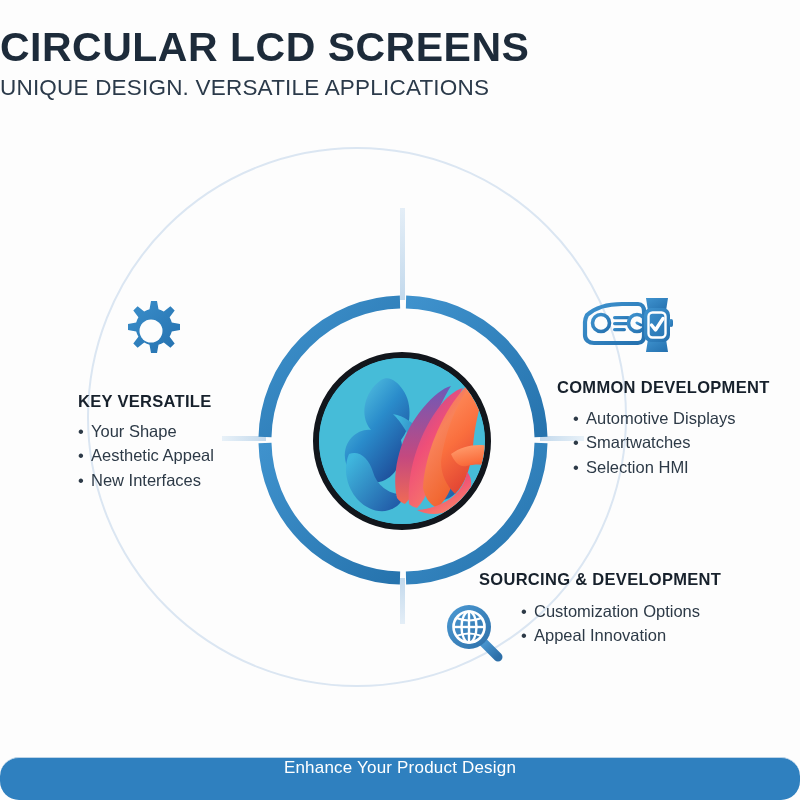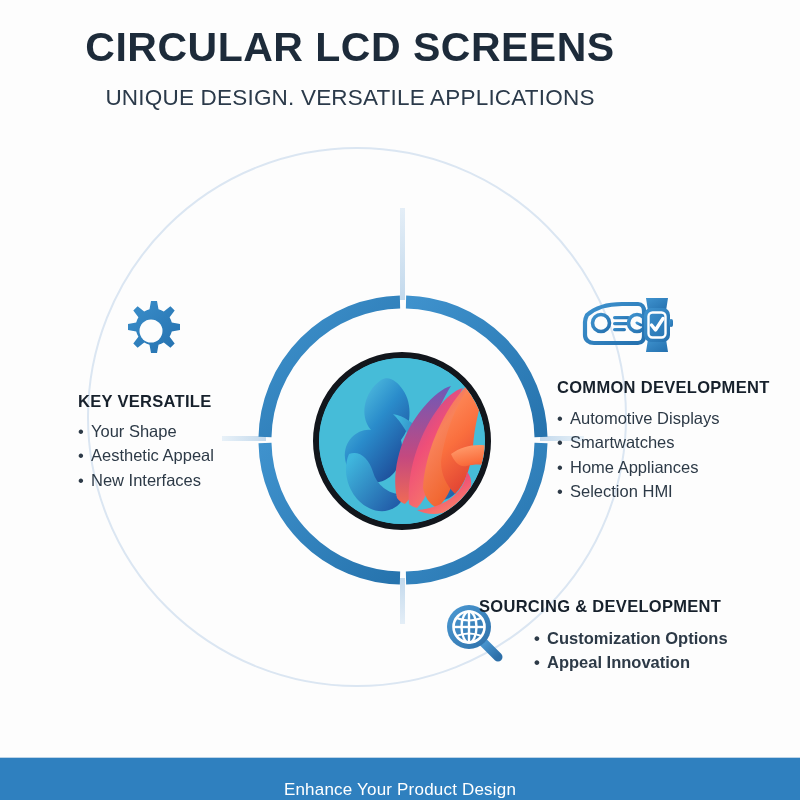--- a/index.html
+++ b/index.html
@@ -17,32 +17,31 @@
     background: #fdfdfd;
     overflow: hidden;
   }
 
   
   #header {
     position: absolute;
     top: 26px;
     left: 0;
     width: 700px;
-    text-align: center;
   }
   #title {
     font-size: 41px;
     font-weight: bold;
     letter-spacing: 0.5px;
     color: #1d2b3a;
     line-height: 1.05;
     font-stretch: condensed;
   }
   #subtitle {
-    margin-top: 16px;
+    margin-top: 6px;
     font-size: 22.5px;
     font-weight: normal;
     letter-spacing: 0.2px;
     color: #2b3a4a;
   }
 
   
   #outer-circle {
     position: absolute;
     left: 87px;
@@ -139,54 +138,55 @@
     top: 298px;
   }
 
   
   #block-apps {
     position: absolute;
     left: 557px;
     top: 378px;
     width: 230px;
   }
-  #block-apps .bullets { margin-top: 9px; }
+  #block-apps .bullets { margin-left: 16px; margin-top: 9px; }
   #icon-watch {
     position: absolute;
     left: 580px;
     top: 296px;
   }
 
   
   #block-sourcing {
     position: absolute;
     left: 479px;
-    top: 597px;
+    top: 570px;
     width: 300px;
   }
-  #block-sourcing .bullets { margin-left: 55px; margin-top: 10px; font-weight: bold; }
+  #block-sourcing .bullets { margin-left: 42px; margin-top: 10px; }
   #icon-globe {
     position: absolute;
     left: 444px;
     top: 602px;
   }
 
   
   #footer {
     position: absolute;
     left: 0;
     top: 757px;
     width: 800px;
     height: 43px;
     background: #2f80bf;
     border-top: 1px solid #bcd4e8;
     box-sizing: border-box;
     display: flex;
-    align-items: flex-end;
+    align-items: flex-start;
     justify-content: center;
+    border-radius: 19px;
   }
   #footer-text {
     color: #ffffff;
     font-size: 17px;
     letter-spacing: 0.2px;
   }
 </style>
 </head>
 <body>
 
@@ -340,21 +340,20 @@
       <rect x="89" y="23" width="4" height="8" rx="2" fill="url(#watchGrad)"></rect>
 
       <path d="M71.5,29 L75.5,34 L83,22.5" fill="none" stroke="#ffffff" stroke-width="3.4" stroke-linecap="round" stroke-linejoin="round"></path>
     </svg>
   </div>
   <div id="block-apps">
     <div class="section-heading">COMMON DEVELOPMENT</div>
     <ul class="bullets">
       <li><span class="dot">•</span><span>Automotive Displays</span></li>
       <li><span class="dot">•</span><span>Smartwatches</span></li>
-      <li><span class="dot">•</span><span>Home Appliances</span></li>
       <li><span class="dot">•</span><span>Selection HMI</span></li>
     </ul>
   </div>
 
   <div id="icon-globe">
     <svg width="62" height="62" viewBox="0 0 62 62">
       <defs>
         <linearGradient id="globeGrad" x1="0" y1="0" x2="1" y2="1">
           <stop offset="0%" stop-color="#4c9ad4"></stop>
           <stop offset="100%" stop-color="#2d6fa8"></stop>

